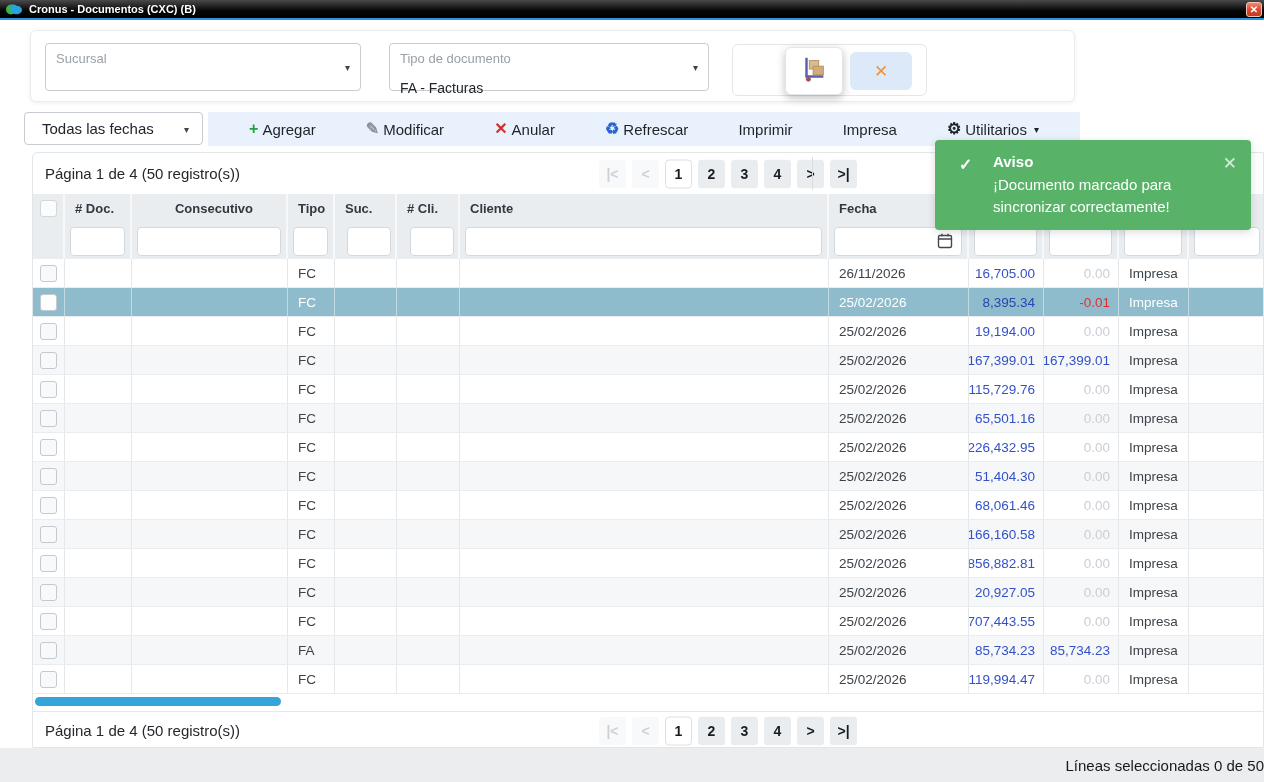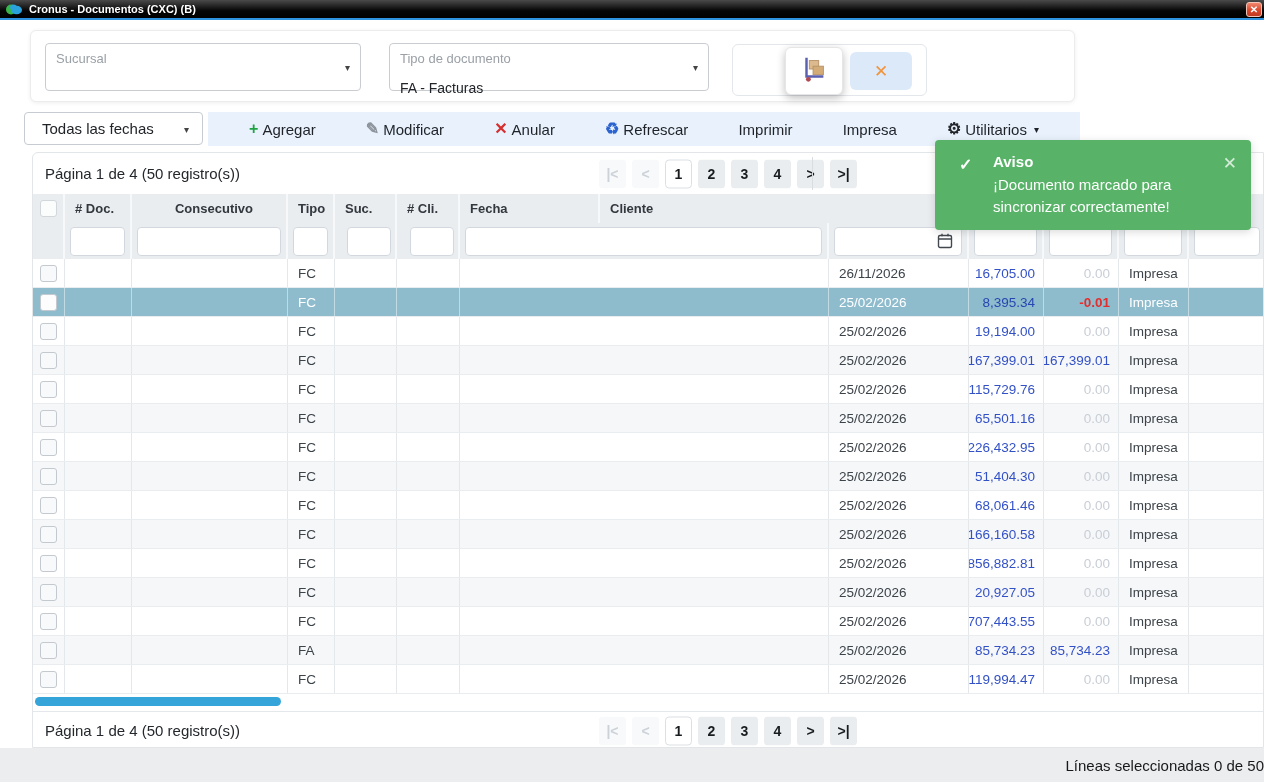--- a/index.html
+++ b/index.html
@@ -104,21 +104,21 @@
          font-size:13.5px; color:#3c4349; }
   .row.alt { background:#f6f7f9; }
   .row.selected { background:#8fbccd; color:#fff; }
   .cell { display:flex; align-items:center; padding-left:10px;
           border-right:1px solid #e4e8eb; overflow:hidden; white-space:nowrap; }
   .row.selected .cell { border-right-color:rgba(255,255,255,.45); }
   .cell.num { justify-content:flex-end; padding-left:0; padding-right:8px; }
   .amt-pos { color:#3351c7; }
   .row.selected .amt-pos { color:#2746b0; }
   .amt-zero { color:#c9ced6; }
-  .amt-neg { color:#e02f2f; font-weight:bold; }
+  .amt-neg { color:#e02f2f; font-weight:normal; }
 
   .c0 { width:32px; justify-content:center; padding-left:0; }
   .c1 { width:67px; }  .c2 { width:156px;justify-content:center; } .c3 { width:47px; }
   .c4 { width:62px; }  .c5 { width:63px; }  .c6 { width:369px; }
   .c7 { width:140px; } .c8 { width:75px; }  .c9 { width:75px; }
   .c10 { width:70px; } .c11 { width:76px; border-right:none; }
 
   .chk { width:17px; height:17px; border:1px solid #c3c9cf; border-radius:3px;
          background:#f8f9fa; cursor:pointer; }
   .hdr-row .chk { background:#fbfcfc; border-color:#d2d7dc; }
@@ -237,25 +237,25 @@
       </div>
       <div class="hcell c3">
         <span>Tipo</span>
       </div>
       <div class="hcell c4">
         <span>Suc.</span>
       </div>
       <div class="hcell c5">
         <span># Cli.</span>
       </div>
+      <div class="hcell c6">
+        <span>Cliente</span>
+      </div>
       <div class="hcell c7">
         <span>Fecha</span>
-      </div>
-      <div class="hcell c6">
-        <span>Cliente</span>
       </div>
       <div class="hcell c8">
         <span></span>
       </div>
       <div class="hcell c9">
         <span></span>
       </div>
       <div class="hcell c10">
         <span></span>
       </div>

